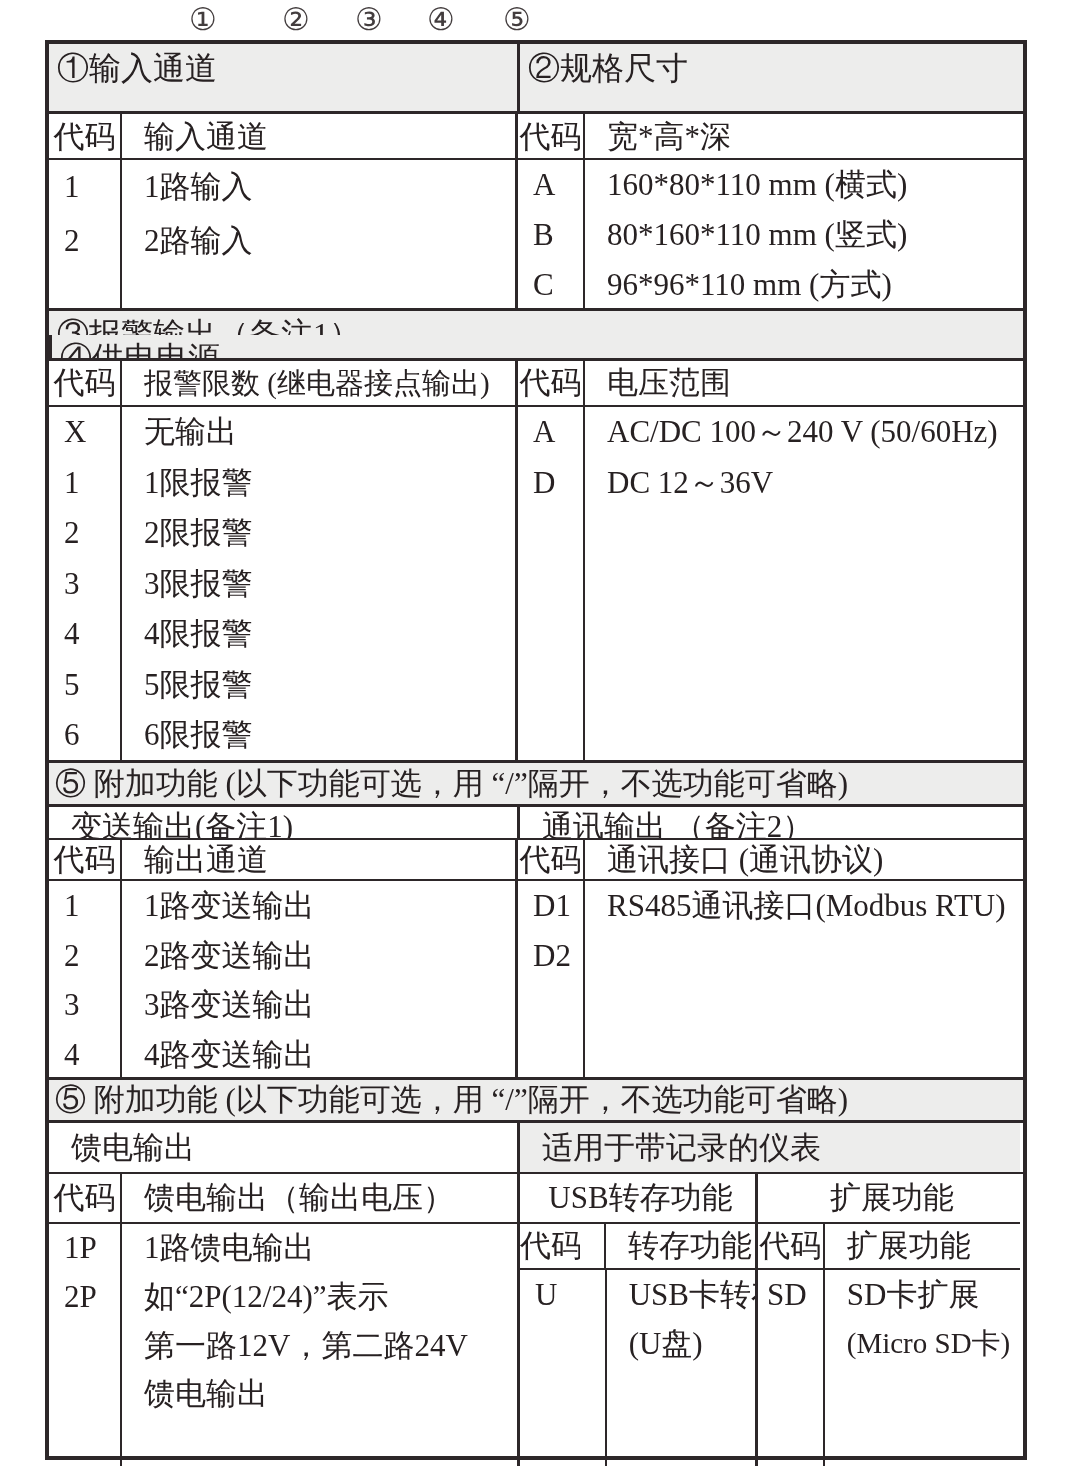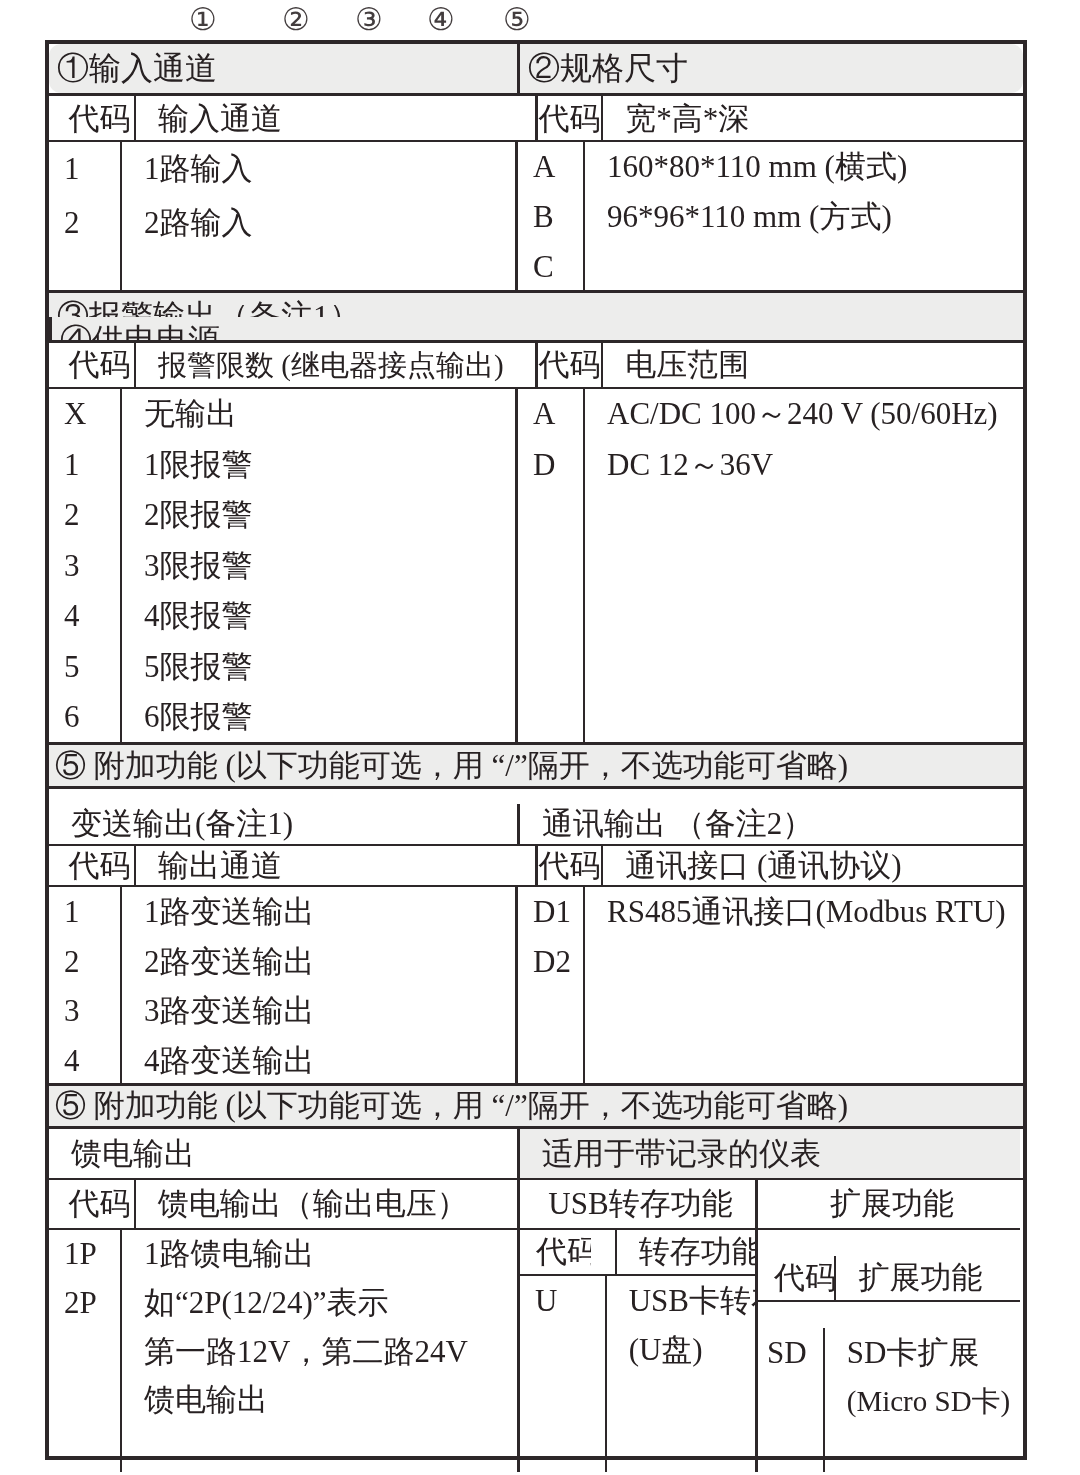--- a/index.html
+++ b/index.html
@@ -26,35 +26,35 @@
   .bt3{border-top:3px solid #2d2729;}
   .vl2{border-left:2px solid #2d2729;}
   .vl3{border-left:3px solid #2d2729;}
 
   
   .halfL{width:468px;} .halfR{width:503px;}
   .codeL{width:71px;}  .descL{width:395px;}
   .codeR{width:68px;}  .descR{width:433px;}
 
   .sec-title{font-size:32px;padding-left:8px;}
-  .codehead{text-align:center;margin-left:16px;}
+  .codehead{text-align:center;}
   .codeval{padding-left:15px;}
   .descval{padding-left:22px;}
 
   
-  .h-sec1{height:49px;line-height:49px;border-radius:12px;}
+  .h-sec1{height:67px;line-height:49px;}
   .h-colh1{height:47px;line-height:45px;}
   .h-data1{height:150px;}
   .lhL1 div{line-height:54px;} .lhR1 div{line-height:50px;}
   .h-sec2{height:50px;line-height:47px;flex-direction:column;}
   .h-colh2{height:47px;line-height:44px;}
   .h-data2{height:355px;}
   .lh2 div{line-height:50.5px;}
   .h-ban1{height:44px;line-height:41px;}
-  .h-sub1{height:58px;line-height:40px;align-items:flex-end;}
+  .h-sub1{height:34px;line-height:40px;}
   .h-colh3{height:41px;line-height:39px;}
   .h-data3{height:198px;}
   .lh3 div{line-height:49.5px;}
   .h-ban2{height:43px;line-height:40px;}
   .h-sub2{height:52px;line-height:49px;}
   .h-bottom{height:294px;}
 
   .banner{font-size:31px;padding-left:6px;border-radius:19px;}
   .tight{font-size:29px;}
 
@@ -62,21 +62,21 @@
   .bcol{display:flex;flex-direction:column;box-sizing:border-box;}
   .feed-hdr{height:50px;line-height:48px;display:flex;border-bottom:2px solid #2d2729;box-sizing:border-box;}
   .feed-data{flex:1;display:flex;}
   .feed-data .codecol div{line-height:48.8px;}
   .feed-data .desccol div{line-height:48.8px;}
   .subtbl{display:flex;flex-direction:column;box-sizing:border-box;}
   .subtbl-title{height:50px;line-height:47px;border-bottom:2px solid #2d2729;box-sizing:border-box;padding-left:6px;text-align:center;}
   .subtbl-colh{height:46px;line-height:43px;display:flex;border-bottom:2px solid #2d2729;box-sizing:border-box;}
   .subtbl-data{flex:1;display:flex;}
   .subtbl-data div{line-height:49px;}
-  .w-usb{width:235px;} .w-sd{width:265px;gap:26px;}
+  .w-usb{width:235px;} .w-sd{width:265px;}
   .c-usb{width:67px;} .d-usb{width:166px;margin-left:24px;}
   .c-sd{width:65px;}  .d-sd{width:198px;}
 </style>
 </head>
 <body>
 
 <div class="ruler">
   <span class="r1">①</span>
   <span class="r2">②</span>
   <span class="r3">③</span>
@@ -107,20 +107,21 @@
       <div class="descval">1路输入</div>
       <div class="descval">2路输入</div>
     </div>
     <div class="cell codeR vl3 lhR1">
       <div class="codeval">A</div>
       <div class="codeval">B</div>
       <div class="codeval">C</div>
     </div>
     <div class="cell descR vl2 lhR1">
       <div class="descval">160*80*110 mm (横式)</div>
+      <div class="descval">80*160*110 mm (竖式)</div>
       <div class="descval">96*96*110 mm (方式)</div>
     </div>
   </div>
 
   <div class="row h-sec2 bt3 gray">
     <div class="cell halfL sec-title">③报警输出（备注1）</div>
     <div class="cell halfR vl3 sec-title">④供电电源</div>
   </div>
 
   <div class="row h-colh2 bt3">

